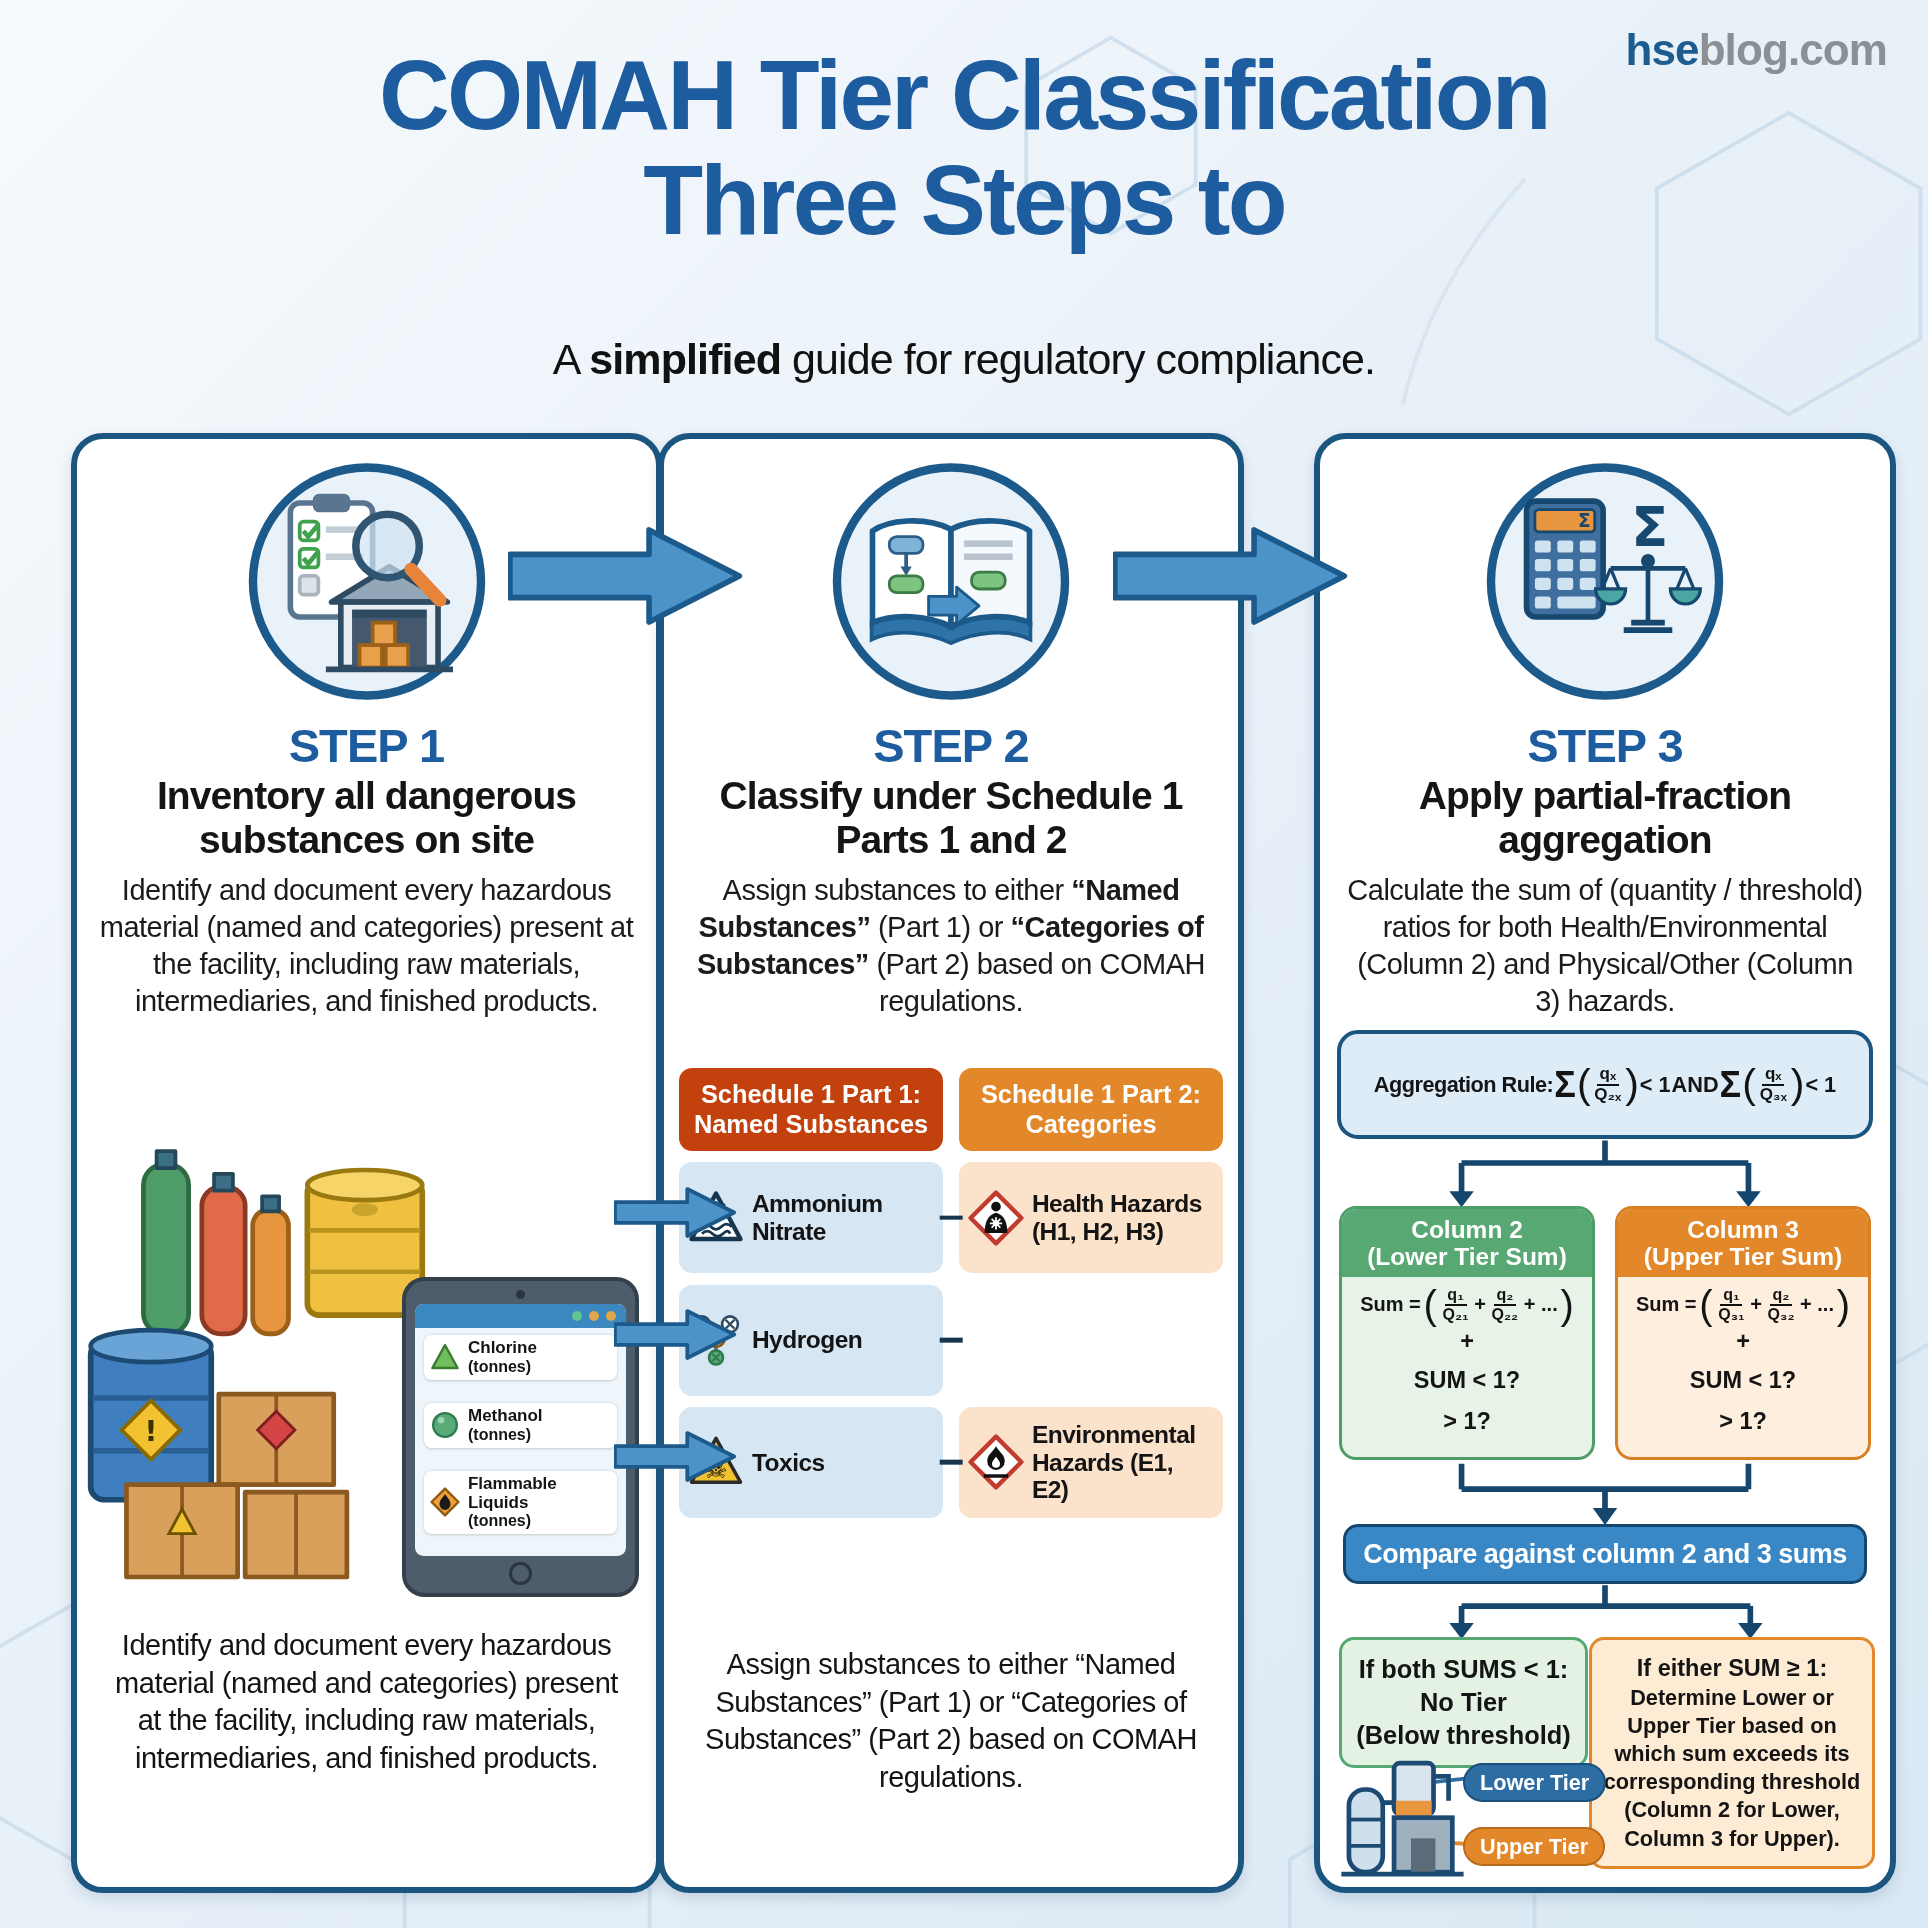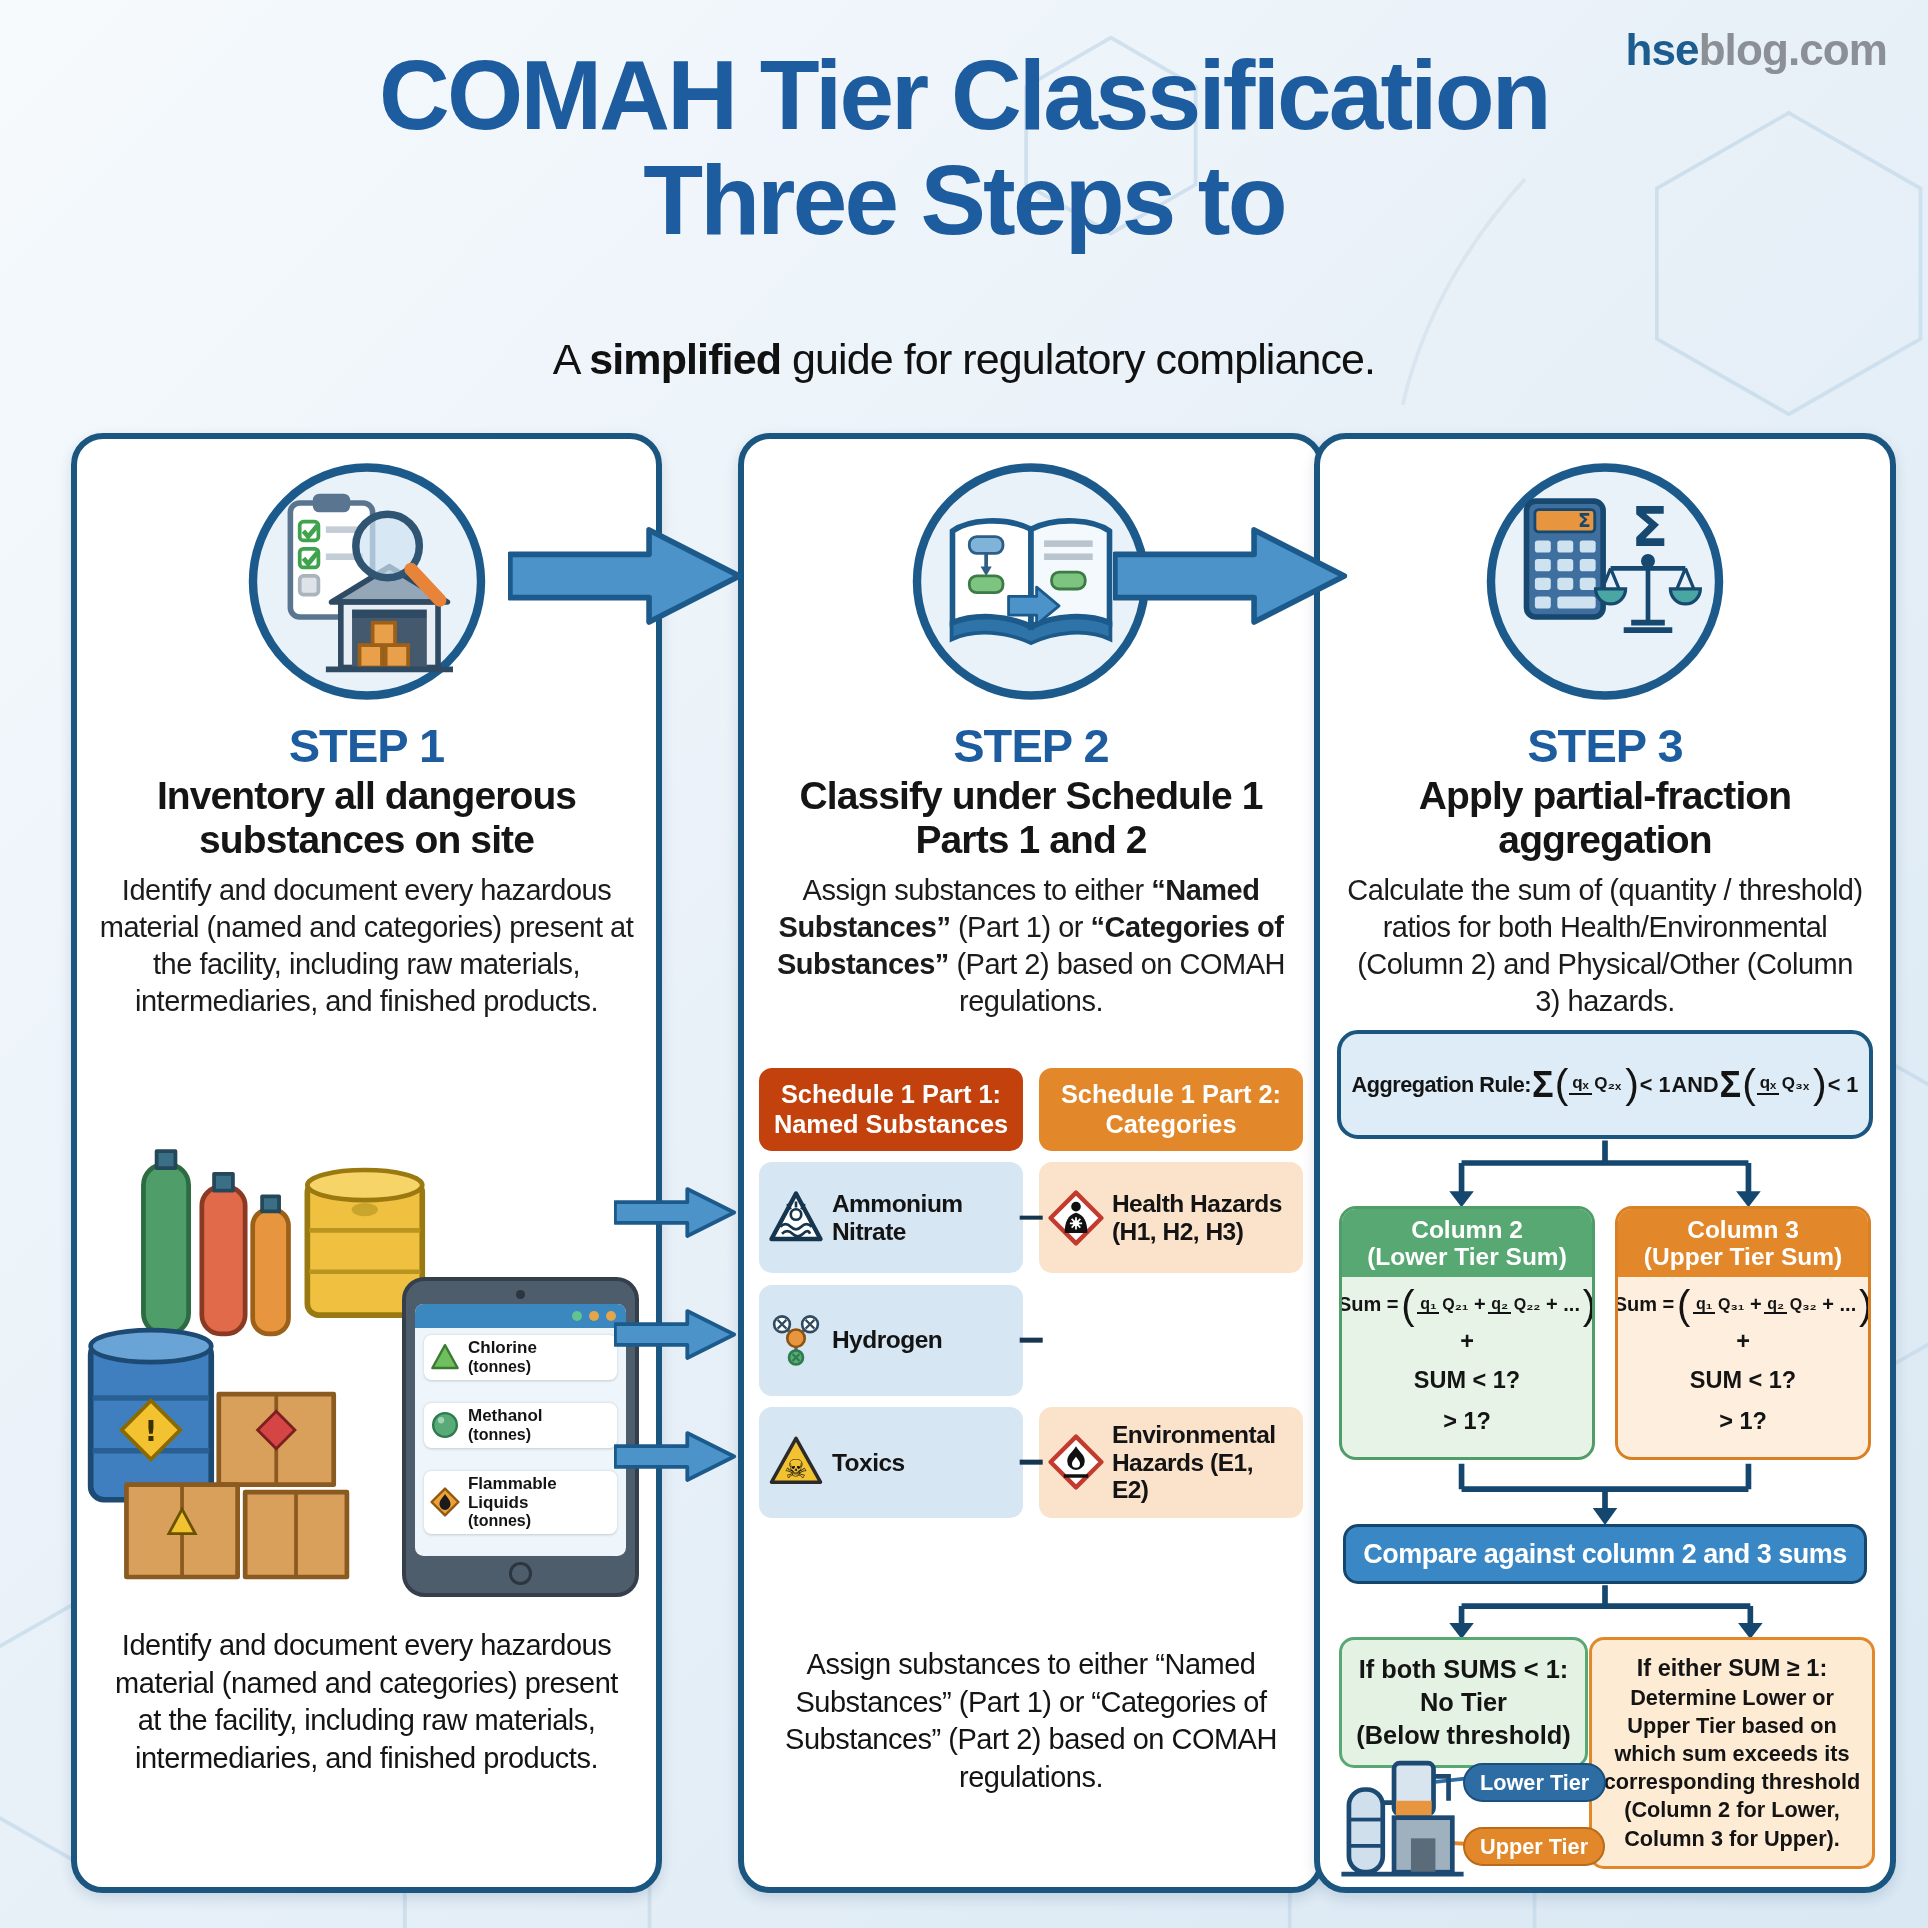--- a/index.html
+++ b/index.html
@@ -15,21 +15,21 @@
   .brand .b{color:#1d5c8f;} .brand .g{color:#8b9096;}
   .title{position:absolute; top:43px; left:0; width:100%; text-align:center;
          font-size:98px; font-weight:700; color:#1d5c9e; line-height:1.07; letter-spacing:-2.8px;}
   .subtitle{position:absolute; top:335px; left:0; width:100%; text-align:center;
             font-size:43px; color:#111; letter-spacing:-0.9px;}
   .subtitle .bold{font-weight:700;}
   
   .panel{position:absolute; top:433px; height:1460px; background:#ffffff;
          border:6.6px solid #1a567f; border-radius:32px; box-shadow:0 5.6px 13px rgba(20,60,100,.14);}
   #panel1{left:71px; width:591px;}
-  #panel2{left:738px; width:586px;}
+  #panel2{left:658px; width:586px;}
   #panel3{left:1314px; width:582px;}
   .step-circle{position:absolute; top:21px; left:50%; transform:translateX(-50%); width:243px; height:243px;}
   .step-label{position:absolute; top:279px; width:100%; text-align:center;
               font-size:47px; font-weight:700; color:#1d5c9e; letter-spacing:-0.9px;}
   .step-heading{position:absolute; top:335px; width:100%; text-align:center; font-size:39px; font-weight:700;
                 color:#151515; line-height:1.14; letter-spacing:-0.9px; padding:0 11.3px;}
   .step-desc{position:absolute; top:433px; width:100%; text-align:center; font-size:29px; line-height:1.28;
              color:#1b1b1b; padding:0 22.6px; letter-spacing:-0.5px;}
   .step-desc .bq{font-weight:700;}
   
@@ -71,21 +71,21 @@
   .dash{position:absolute; left:50%; top:50%; transform:translate(-50%,-50%); width:22.6px; height:4.7px; background:#16354f;}
   .p2-footer{position:absolute; top:1207px; width:100%; text-align:center; font-size:29px; line-height:1.3;
              padding:0 24.5px; letter-spacing:-0.5px;}
   
   .agg-box{position:absolute; top:591px; left:17px; right:17px; height:109px; background:#ddecf6;
            border:4.7px solid #1a567f; border-radius:21px; display:flex; align-items:center; justify-content:center;
            gap:1px; white-space:nowrap;}
   .agg-label{font-size:21.7px; font-weight:700; letter-spacing:-0.5px;}
   .sigma{font-size:36px; font-weight:700; line-height:1;}
   .paren{font-size:41px; font-weight:400; line-height:1;}
-  .frac{display:inline-flex; align-items:center; font-weight:700; font-size:17px; line-height:1.1;}
+  .frac{display:inline-flex; flex-direction:column; align-items:center; font-weight:700; font-size:17px; line-height:1.1;}
   .frac .num{border-bottom:2.8px solid #111; padding:0 2.8px;}
   .frac .den{padding:0 2.8px;}
   .cmp{font-size:21.7px; font-weight:700;}
   .p3-connect{position:absolute; left:0; top:0; width:100%; height:100%; pointer-events:none;}
   .col-box{position:absolute; top:767px; width:256px; height:254px; border-radius:17px; overflow:hidden;}
   .col-box.green{left:19px; border:3.8px solid #4f9d68; background:#e7f3e7;}
   .col-box.orange{right:19px; border:3.8px solid #d97f24; background:#fdeedd;}
   .col-head{color:#fff; font-weight:700; font-size:24.5px; text-align:center; line-height:1.12; padding:6.6px 3.8px;}
   .col-box.green .col-head{background:#58a873;}
   .col-box.orange .col-head{background:#e2882a;}

